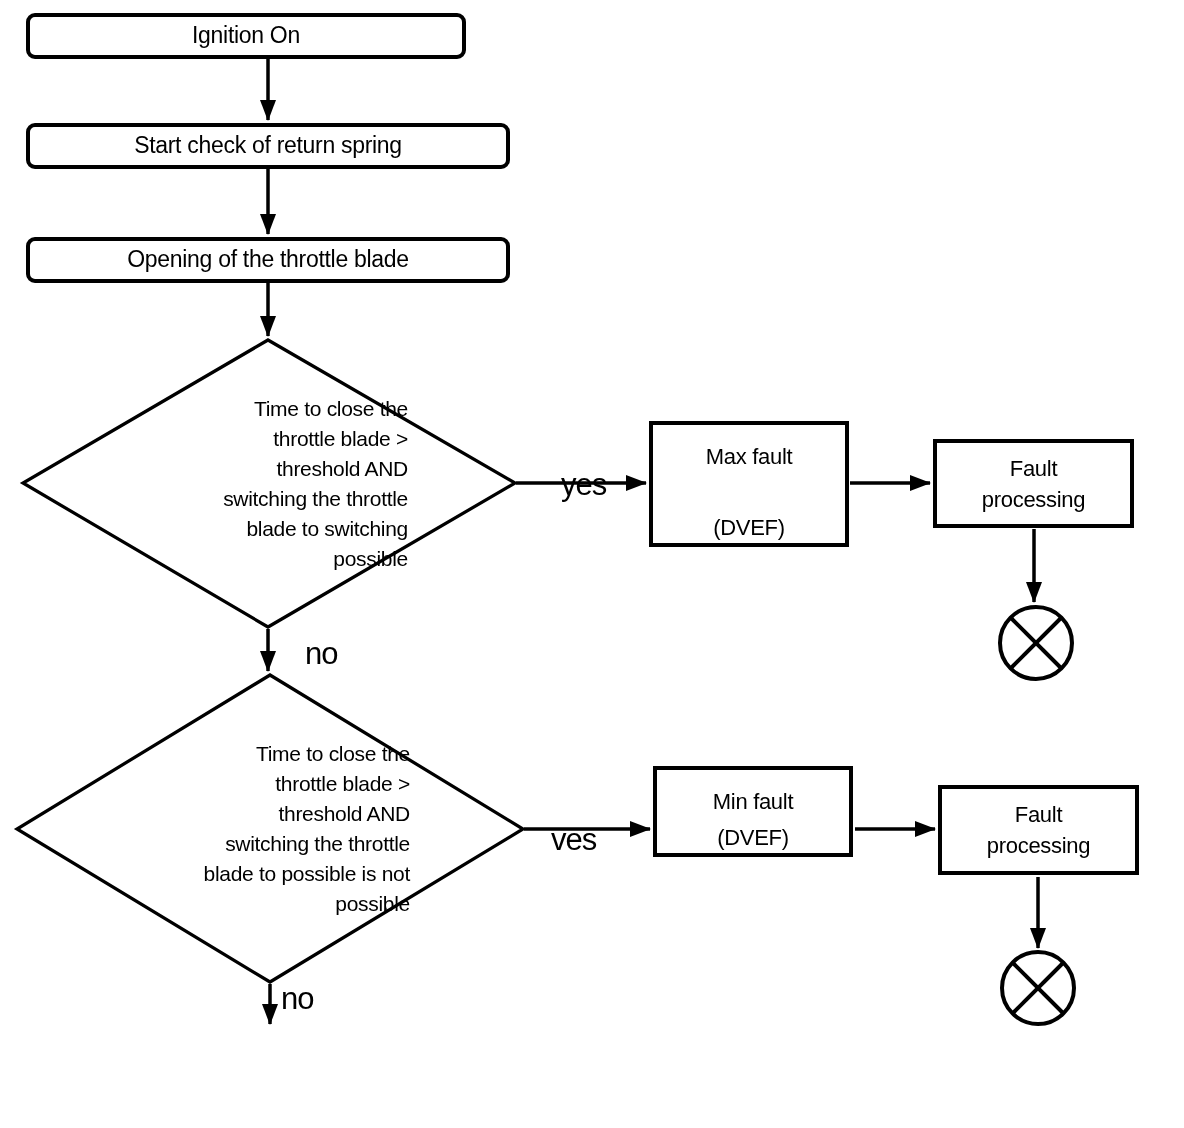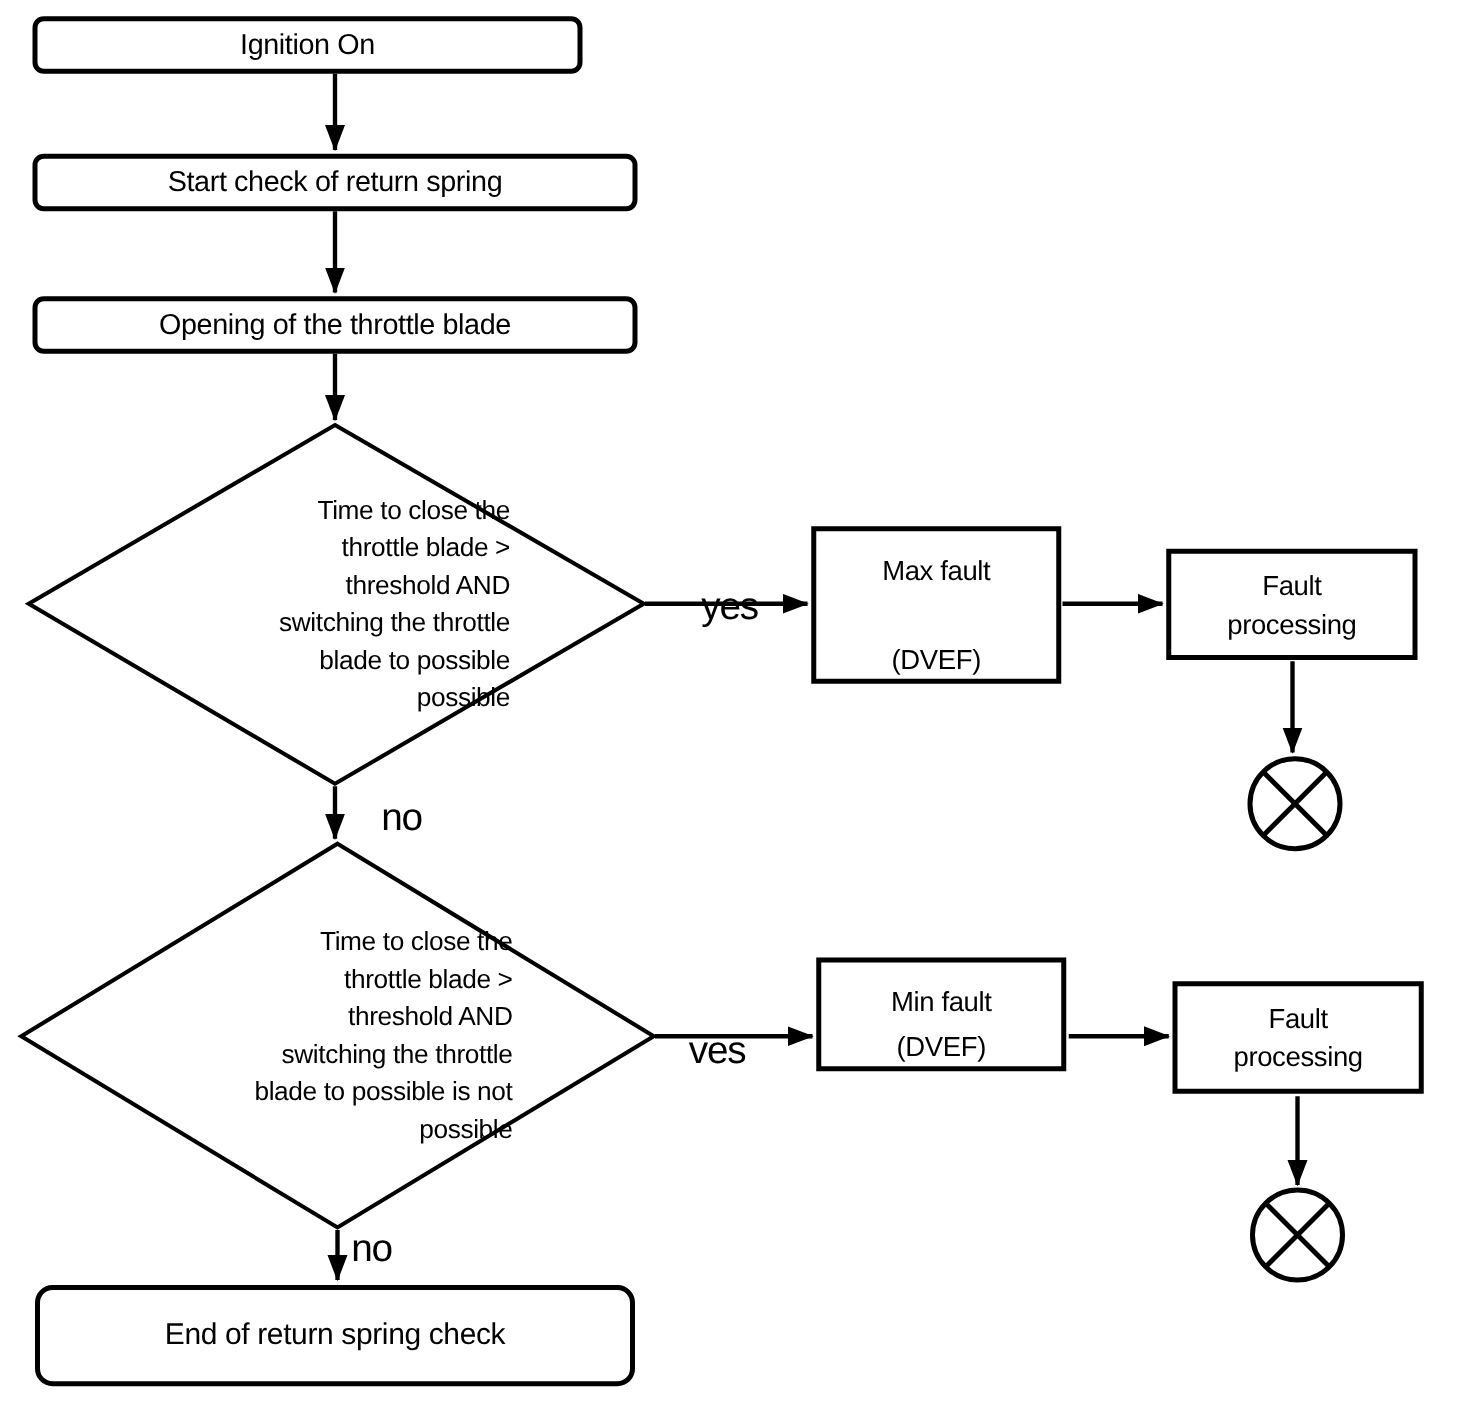--- a/index.html
+++ b/index.html
@@ -97,21 +97,21 @@
 
   <div class="node pbox round proc-label" style="left:26px; top:237px; width:484px; height:46px;">
     <div>Opening of the throttle blade</div>
   </div>
 
   <div class="dtext" style="left:128px; top:394px; width:280px;">
     <div>Time to close the</div>
     <div>throttle blade &gt;</div>
     <div>threshold AND</div>
     <div>switching the throttle</div>
-    <div>blade to possible</div>
+    <div>blade to switching</div>
     <div>possible</div>
   </div>
 
   <div class="dtext" style="left:130px; top:739px; width:280px;">
     <div>Time to close the</div>
     <div>throttle blade &gt;</div>
     <div>threshold AND</div>
     <div>switching the throttle</div>
     <div>blade to possible is not</div>
     <div>possible</div>
@@ -130,22 +130,19 @@
   <div class="node pbox twoline" style="left:653px; top:766px; width:200px; height:91px;">
     <div>Min fault</div>
     <div>(DVEF)</div>
   </div>
 
   <div class="node pbox twoline" style="left:938px; top:785px; width:201px; height:90px; justify-content:center; padding-top:0;">
     <div>Fault</div>
     <div>processing</div>
   </div>
 
-  <div class="node pbox round-lg end-label" style="left:28px; top:1028px; width:480px; height:81px;">
-    <div>End of return spring check</div>
-  </div>
 
   <div class="edge-label" style="left:561px; top:449px;margin-top:20px;">yes</div>
   <div class="edge-label" style="left:305px; top:638px;">no</div>
   <div class="edge-label" style="left:551px; top:824px;">ves</div>
   <div class="edge-label" style="left:281px; top:983px;">no</div>
 
 </div>
 
 </body></html>

